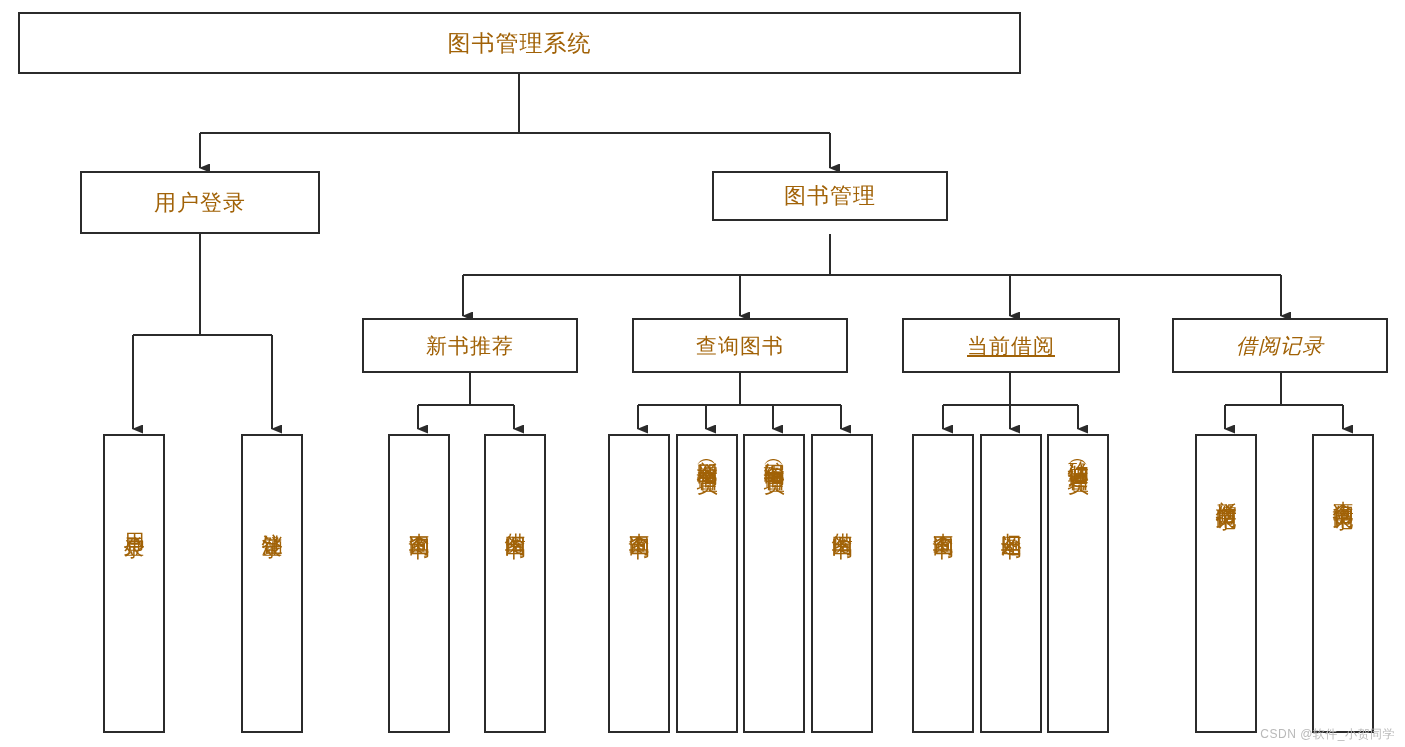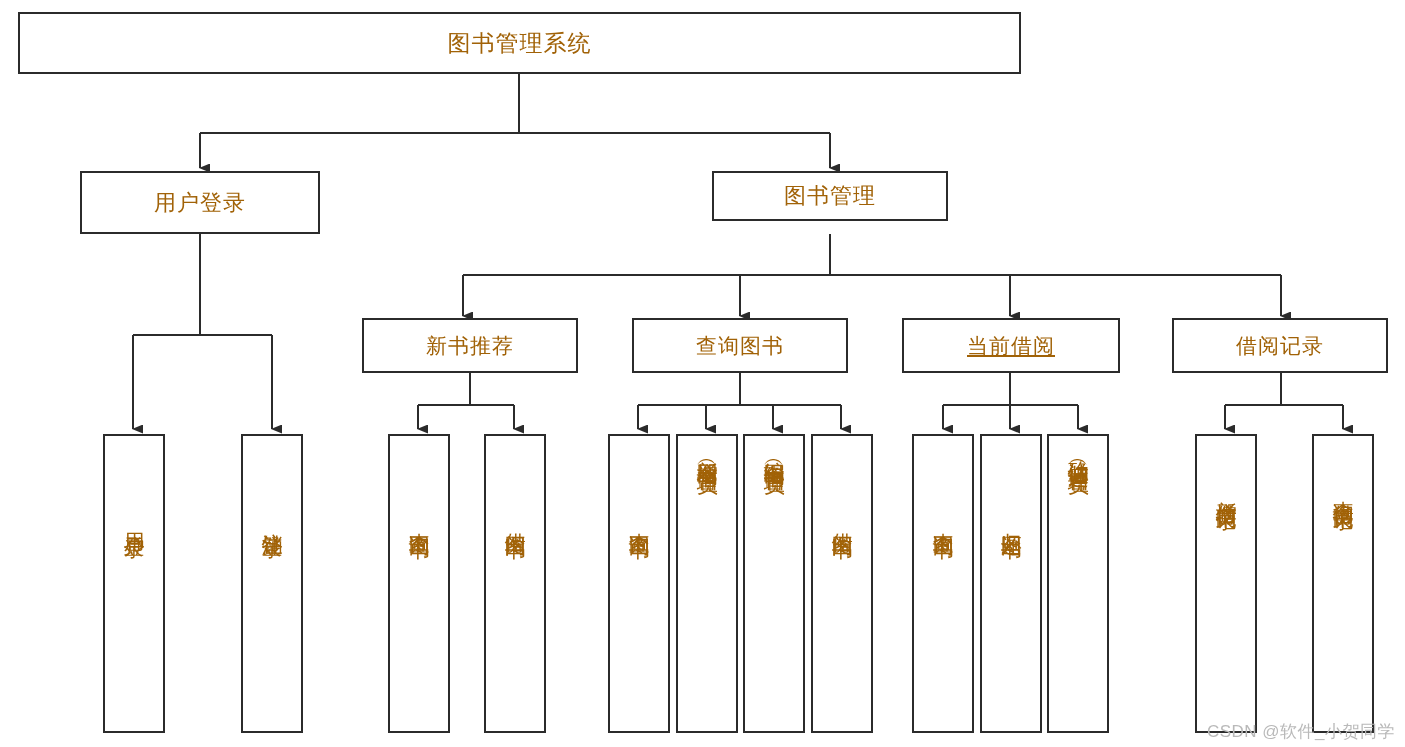--- a/index.html
+++ b/index.html
@@ -66,21 +66,21 @@
   .node.leaf.mid .vtext{
     padding-top:42px;
   }
   .node.leaf.tall .vtext{
     padding-top:2px;
   }
   .watermark{
     position:absolute;
     right:10px;
     bottom:4px;
-    font-size:17px;
+    font-size:12px;
     color:#b9b9b9;
     letter-spacing:0.5px;
     white-space:nowrap;
     user-select:none;
   }
 </style>
 </head>
 <body>
 
 <div id="diagram-canvas">
@@ -150,21 +150,21 @@
 
   <div class="node level3" style="left:362px;  top:318px; width:216px; height:55px;">
     <span>新书推荐</span>
   </div>
   <div class="node level3" style="left:632px;  top:318px; width:216px; height:55px;">
     <span>查询图书</span>
   </div>
   <div class="node level3" style="left:902px;  top:318px; width:218px; height:55px;text-decoration:underline;">
     <span>当前借阅</span>
   </div>
-  <div class="node level3" style="left:1172px; top:318px; width:216px; height:55px;">
+  <div class="node level3" style="left:1172px; top:318px; width:216px; height:55px;font-style:italic;">
     <span>借阅记录</span>
   </div>
 
   <div class="node leaf short" style="left:103px; top:434px; width:62px; height:299px;">
     <span class="vtext">用户登录</span>
   </div>
   <div class="node leaf short" style="left:241px; top:434px; width:62px; height:299px;">
     <span class="vtext">注销登录</span>
   </div>
 

